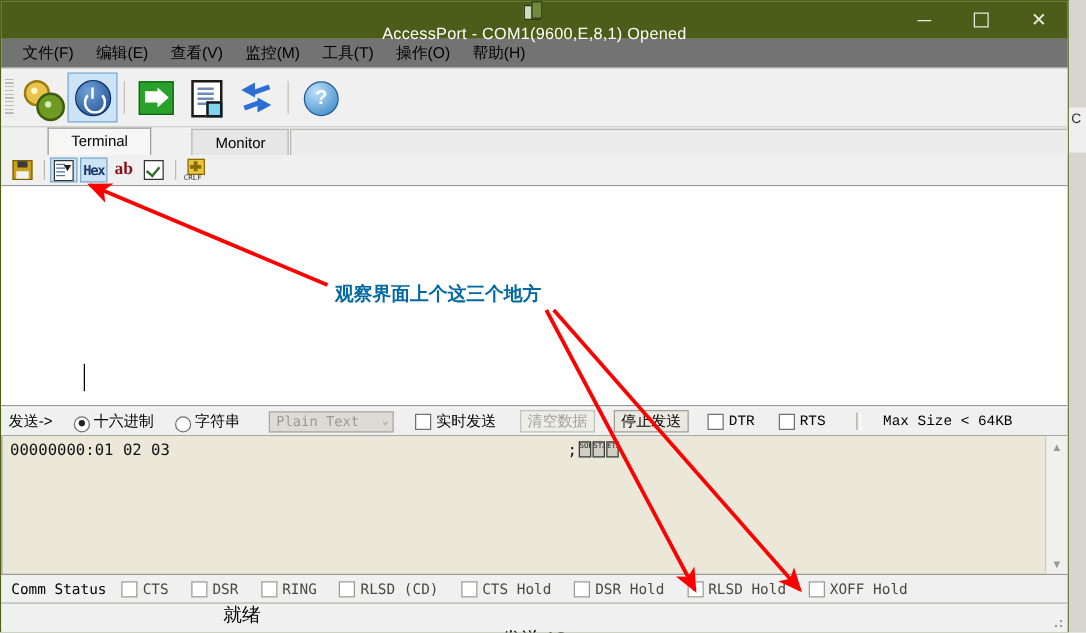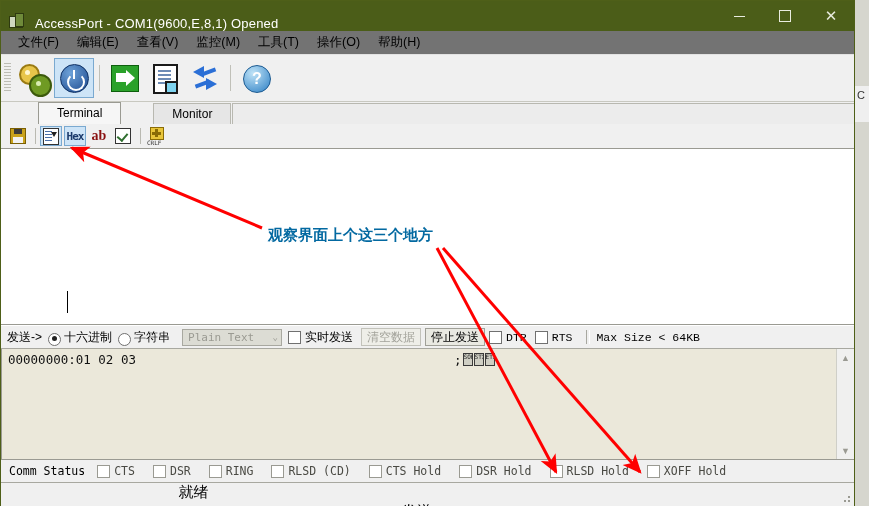--- a/index.html
+++ b/index.html
@@ -16,21 +16,21 @@
   .bg-window{position:absolute;right:0;top:0;width:14px;height:506px;background:#d6d6ce;}
   .bg-window-strip{position:absolute;right:0;top:86px;width:14px;height:36px;background:#efefef;
     font-size:11px;color:#333;line-height:18px;overflow:hidden;}
   .bg-window-strip span{display:block;padding-left:2px;}
 
   
   .window{position:absolute;left:0;top:0;width:855px;height:506px;background:#f0f0f0;
     border:1px solid #4e5f18;box-sizing:border-box;}
 
   
-  .titlebar{height:30px;background:#4b5d18;display:flex;align-items:flex-end;position:relative;}
+  .titlebar{height:30px;background:#4b5d18;display:flex;align-items:center;position:relative;flex-direction:column;}
   .title-icon{width:18px;height:18px;margin-left:8px;margin-right:8px;position:relative;flex:none;}
   .title-icon .scr{position:absolute;left:0;top:3px;width:12px;height:10px;background:#cfd8c0;border:1px solid #2e3a10;}
   .title-icon .scr2{position:absolute;left:6px;top:0px;width:7px;height:12px;background:#6f8a3a;border:1px solid #2e3a10;}
   .title-text{color:#ffffff;font-size:13px;letter-spacing:.2px;}
   .win-btns{position:absolute;right:0;top:0;height:30px;display:flex;}
   .win-btn{width:46px;height:30px;display:flex;align-items:center;justify-content:center;
     color:#e9ecdf;font-size:13px;line-height:1;}
   .win-btn.min::after{content:"";display:block;width:11px;height:1px;background:#e9ecdf;}
   .win-btn.max::after{content:"";display:block;width:10px;height:10px;border:1px solid #e9ecdf;}
   .win-btn.close{font-size:15px;font-family:"DejaVu Sans",sans-serif;}
@@ -110,21 +110,21 @@
   .crlf .plus::before{content:"";position:absolute;left:4px;top:1px;width:3px;height:8px;background:#8a6c06;}
   .crlf .plus::after{content:"";position:absolute;left:1px;top:4px;width:9px;height:3px;background:#8a6c06;}
   .crlf .lbl{position:absolute;left:0;bottom:-1px;font-size:6px;font-family:"DejaVu Sans Mono",monospace;color:#333;}
 
   
   .terminal{background:#ffffff;height:175px;position:relative;border-bottom:1px solid #9a9a92;}
   .caret{position:absolute;left:66px;top:142px;width:1px;height:22px;background:#000;}
 
   
   .sendbar{height:22px;background:#f0f0f0;display:flex;align-items:center;
-    border-top:1px solid #fff;border-bottom:1px solid #a8a8a0;font-size:12px;white-space:nowrap;}
+    border-top:1px solid #fff;border-bottom:1px solid #a8a8a0;font-size:12px;white-space:nowrap;gap:11px;}
   .sb-label{padding:0 6px;}
   .radio{display:inline-flex;align-items:flex-end;margin-right:6px;}
   .radio .dot{width:11px;height:11px;border-radius:50%;border:1px solid #707070;background:#fff;
     margin-right:3px;position:relative;flex:none;}
   .radio.on .dot::after{content:"";position:absolute;left:2.5px;top:2.5px;width:5px;height:5px;
     border-radius:50%;background:#222;}
   .combo{width:100px;height:17px;background:#dcdcd4;border:1px solid #a8a8a0;
     display:flex;align-items:center;justify-content:space-between;color:#9a9a92;
     font-family:"DejaVu Sans Mono",monospace;font-size:11px;padding:0 3px;box-sizing:border-box;margin:0 6px;}
   .combo .cv{padding-left:2px;}

